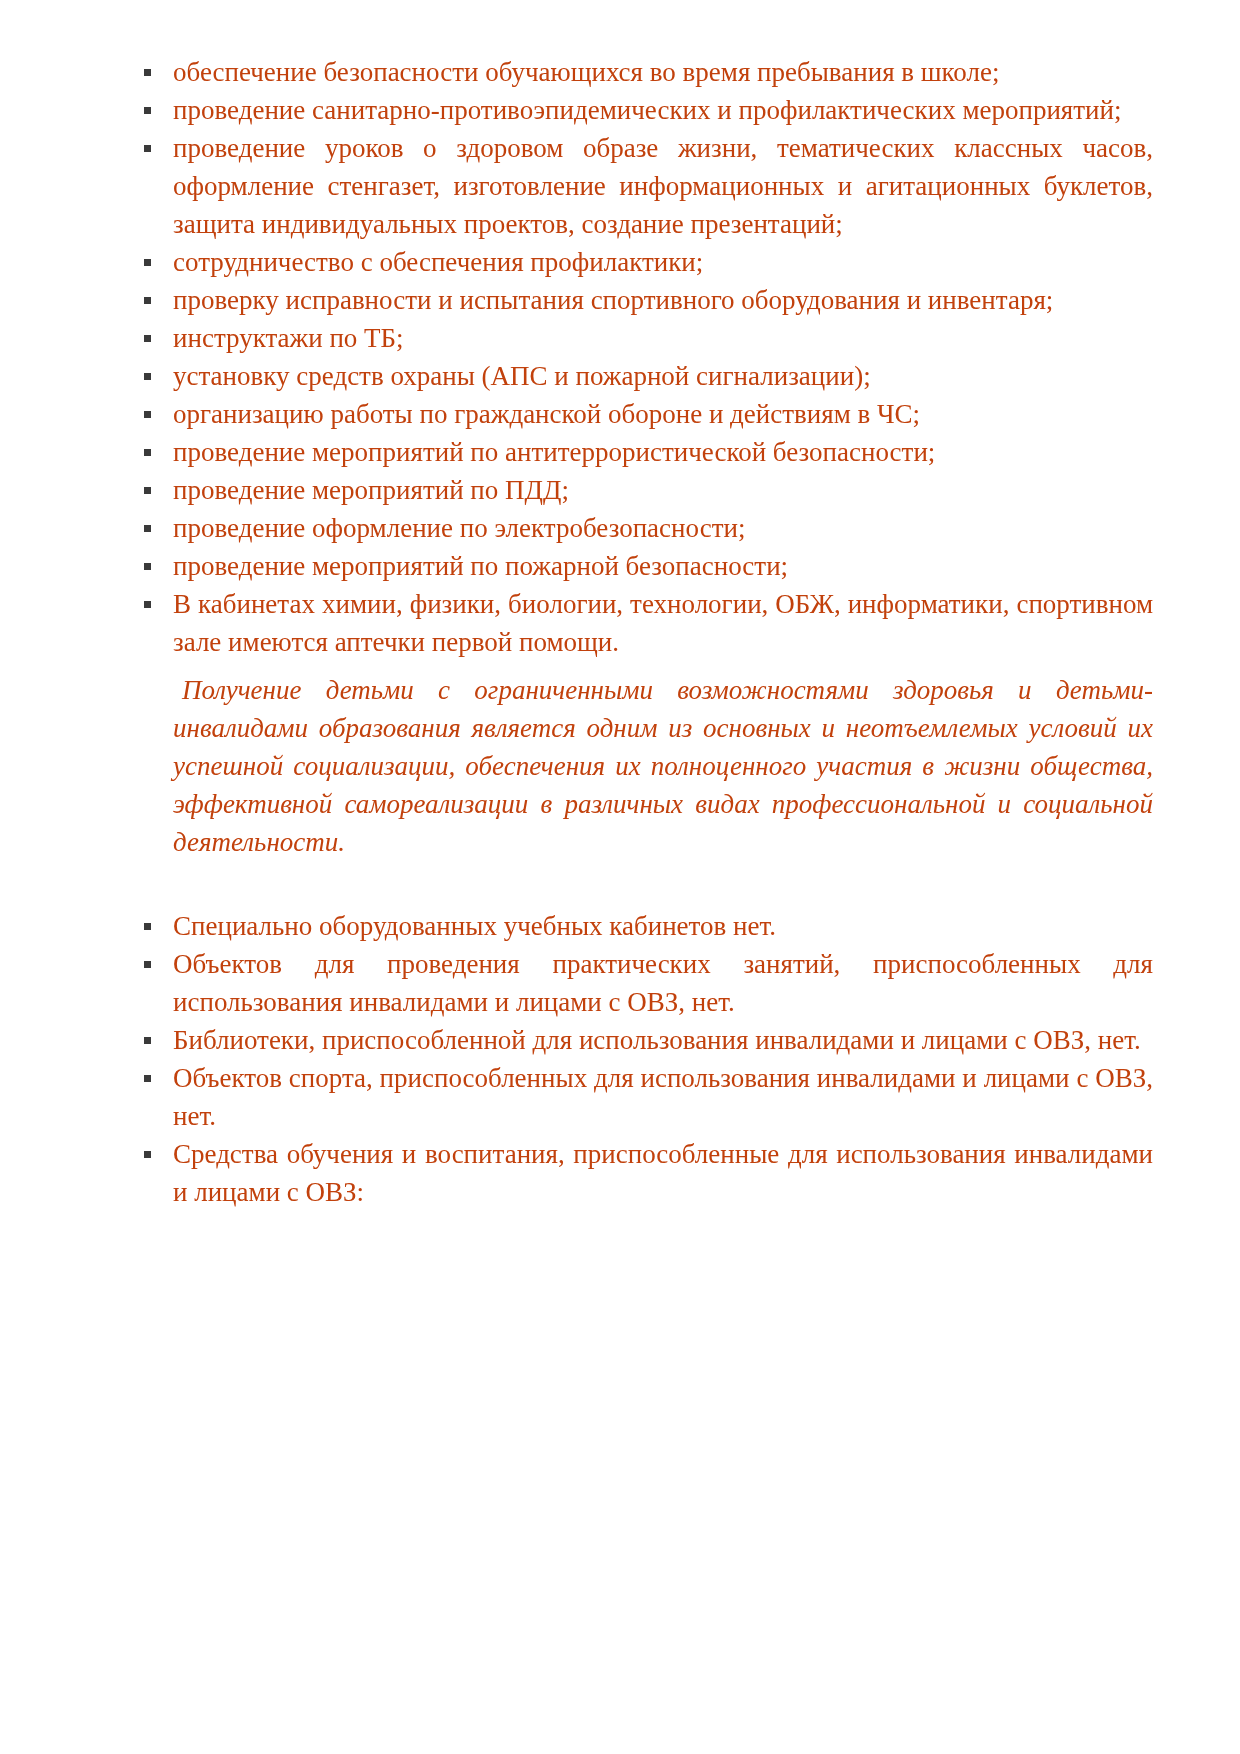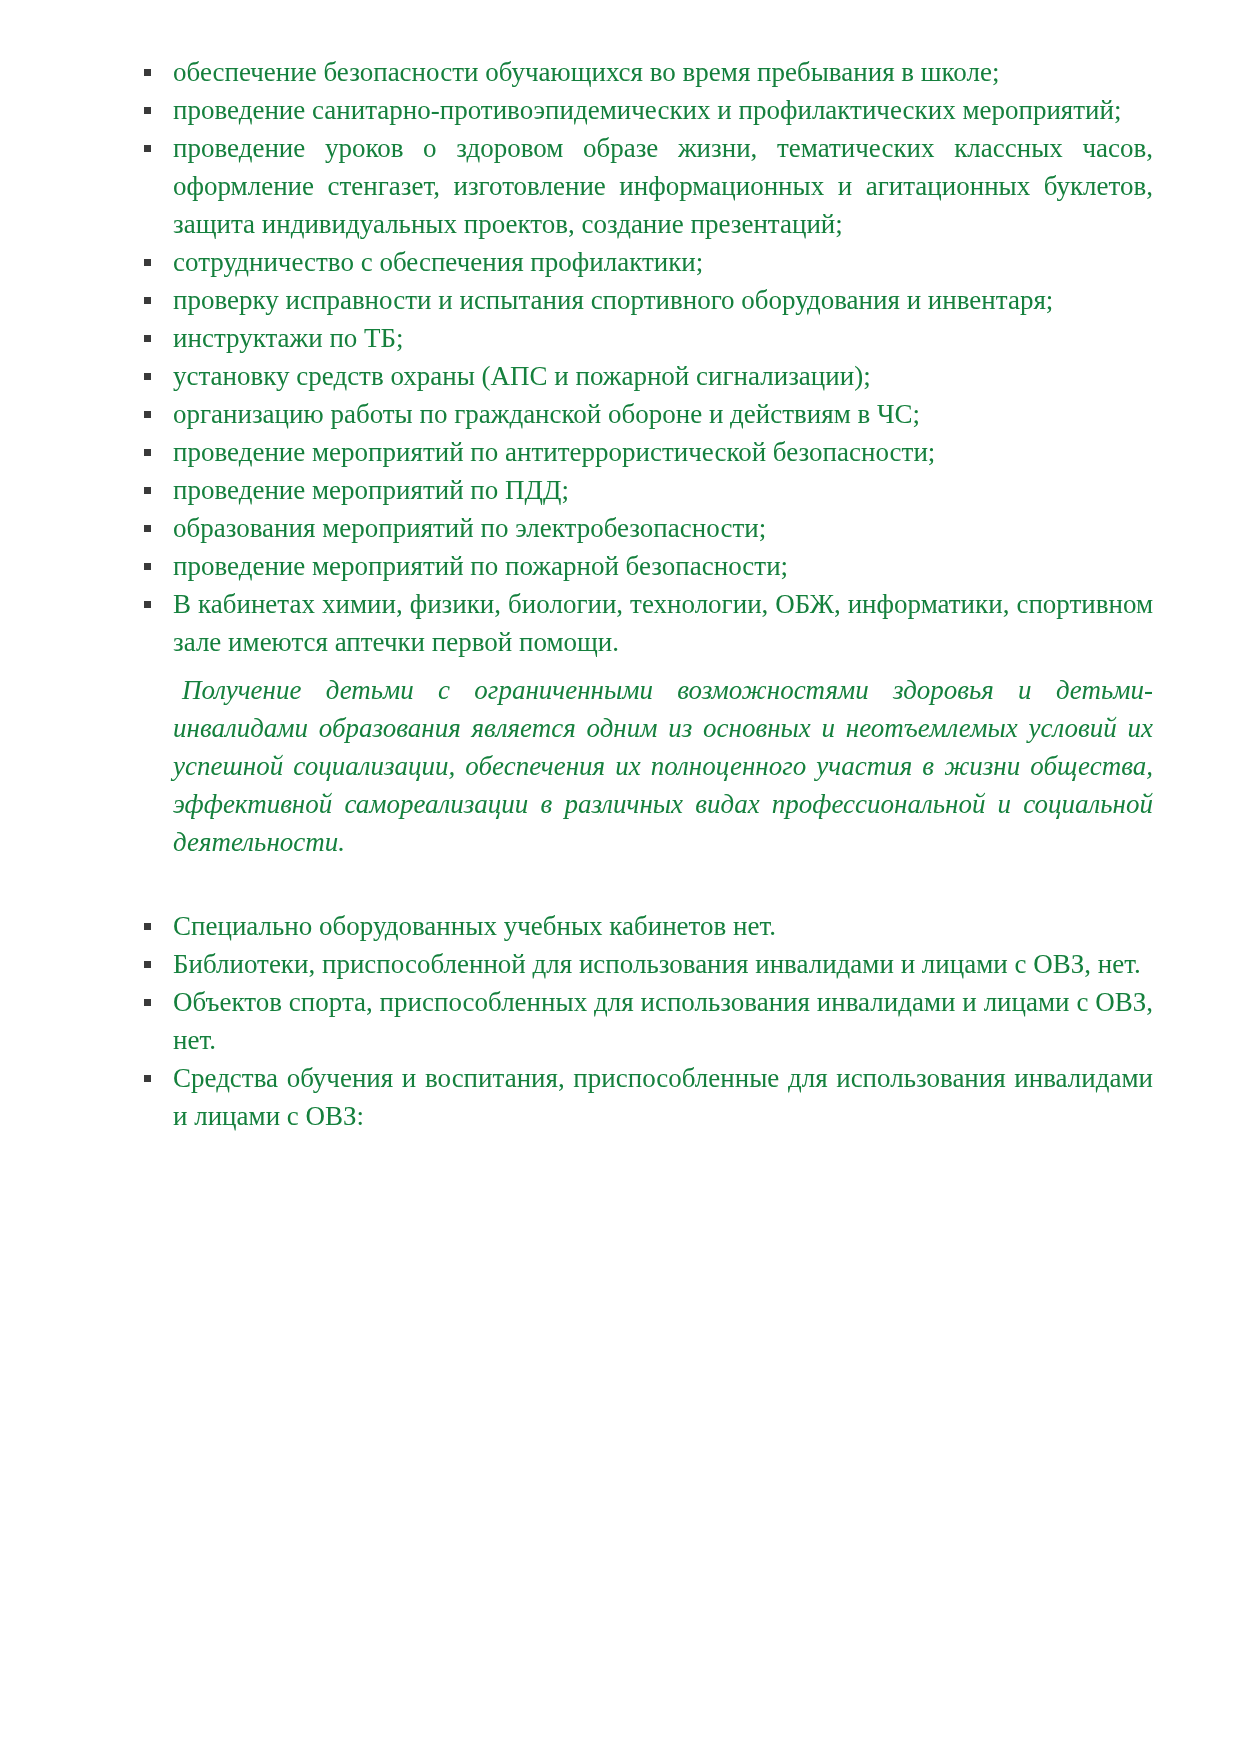--- a/index.html
+++ b/index.html
@@ -3,21 +3,21 @@
 <meta charset="utf-8">
 <style>
   html, body { margin: 0; padding: 0; background: #ffffff; }
   .page {
     position: relative;
     width: 1240px;
     height: 1754px;
     background: #ffffff;
     overflow: hidden;
     font-family: "Liberation Serif", "DejaVu Serif", serif;
-    color: #15803d;
+    color: #c2410c;
   }
   .content {
     position: absolute;
     left: 143px;
     top: 53px;
     width: 1010px;
     font-size: 27px;
     line-height: 38px;
   }
   ul.blist { list-style: none; margin: 0; padding: 0; }
@@ -84,21 +84,21 @@
       <li>
         <span class="bullet"></span>
         <span>проведение мероприятий по антитеррористической безопасности;</span>
       </li>
       <li>
         <span class="bullet"></span>
         <span>проведение мероприятий по ПДД;</span>
       </li>
       <li>
         <span class="bullet"></span>
-        <span>образования мероприятий по электробезопасности;</span>
+        <span>проведение оформление по электробезопасности;</span>
       </li>
       <li>
         <span class="bullet"></span>
         <span>проведение мероприятий по пожарной безопасности;</span>
       </li>
       <li>
         <span class="bullet"></span>
         <span>В кабинетах химии, физики, биологии, технологии, ОБЖ, информатики, спортивном зале имеются аптечки первой помощи.</span>
       </li>
     </ul>
@@ -108,20 +108,24 @@
     <ul class="blist">
       <li>
         <span class="bullet"></span>
       </li>
       <li>
         <span class="bullet"></span>
         <span>Специально оборудованных учебных кабинетов нет.</span>
       </li>
       <li>
         <span class="bullet"></span>
+        <span>Объектов для проведения практических занятий, приспособленных для использования инвалидами и лицами с ОВЗ, нет.</span>
+      </li>
+      <li>
+        <span class="bullet"></span>
         <span>Библиотеки, приспособленной для использования инвалидами и лицами с ОВЗ, нет.</span>
       </li>
       <li>
         <span class="bullet"></span>
         <span>Объектов спорта, приспособленных для использования инвалидами и лицами с ОВЗ, нет.</span>
       </li>
       <li>
         <span class="bullet"></span>
         <span>Средства обучения и воспитания, приспособленные для использования инвалидами и лицами с ОВЗ:</span>
       </li>

